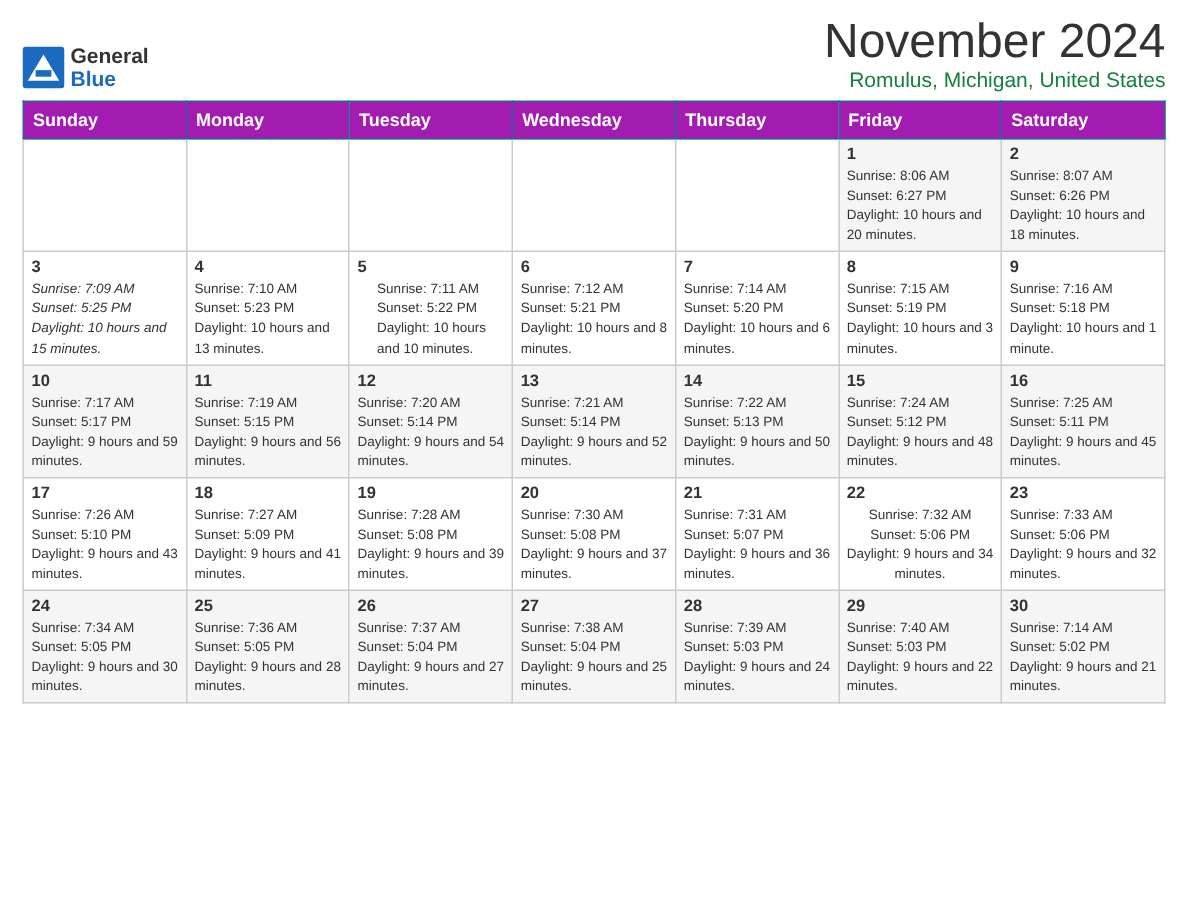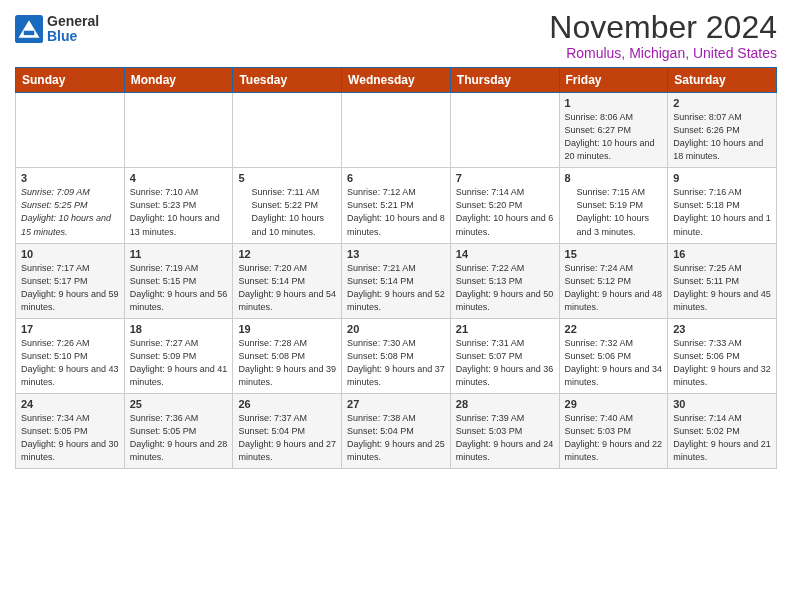--- a/index.html
+++ b/index.html
@@ -16,21 +16,21 @@
     .header {
       display: flex;
       align-items: flex-start;
       justify-content: space-between;
       margin-bottom: 6px;
     }
     .logo {
       display: flex;
       align-items: center;
       gap: 4px;
-      margin-top: 4px;
+      margin-top: 20px;
     }
     .logo-text {
       display: flex;
       flex-direction: column;
       line-height: 1.1;
     }
     .logo-general {
       font-size: 14px;
       font-weight: bold;
       color: #333;
@@ -49,29 +49,29 @@
     }
     .month-title {
       font-size: 32px;
       font-weight: normal;
       color: #333;
       line-height: 1.1;
       margin-left: 36px;
     }
     .location {
       font-size: 14px;
-      color: #a21caf;
+      color: #15803d;
     }
     .calendar-table {
       width: 100%;
       border-collapse: collapse;
       border: 1px solid #ccc;
     }
     .calendar-table th {
-      background-color: #c2410c;
+      background-color: #a21caf;
       color: #fff;
       font-size: 12px;
       font-weight: bold;
       padding: 5px 6px;
       text-align: left;
       border: 1px solid #2263a0;
     }
     .calendar-table td {
       vertical-align: top;
       border: 1px solid #ccc;
@@ -183,21 +183,21 @@
 Daylight: 10 hours and 8 minutes.</div>
           </td>
           <td>
             <span class="day-num">7</span>
             <div class="cell-content" style="white-space: pre-line;">Sunrise: 7:14 AM
 Sunset: 5:20 PM
 Daylight: 10 hours and 6 minutes.</div>
           </td>
           <td>
             <span class="day-num">8</span>
-            <div class="cell-content" style="white-space: pre-line; margin-left: 12px;">Sunrise: 7:15 AM
+            <div class="cell-content" style="white-space: pre-line;">Sunrise: 7:15 AM
 Sunset: 5:19 PM
 Daylight: 10 hours and 3 minutes.</div>
           </td>
           <td>
             <span class="day-num">9</span>
             <div class="cell-content" style="white-space: pre-line;">Sunrise: 7:16 AM
 Sunset: 5:18 PM
 Daylight: 10 hours and 1 minute.</div>
           </td>
         </tr>
@@ -271,21 +271,21 @@
 Daylight: 9 hours and 37 minutes.</div>
           </td>
           <td>
             <span class="day-num">21</span>
             <div class="cell-content" style="white-space: pre-line;">Sunrise: 7:31 AM
 Sunset: 5:07 PM
 Daylight: 9 hours and 36 minutes.</div>
           </td>
           <td>
             <span class="day-num">22</span>
-            <div class="cell-content" style="white-space: pre-line;">Sunrise: 7:32 AM
+            <div class="cell-content" style="white-space: pre-line; text-align: center;">Sunrise: 7:32 AM
 Sunset: 5:06 PM
 Daylight: 9 hours and 34 minutes.</div>
           </td>
           <td>
             <span class="day-num">23</span>
             <div class="cell-content" style="white-space: pre-line;">Sunrise: 7:33 AM
 Sunset: 5:06 PM
 Daylight: 9 hours and 32 minutes.</div>
           </td>
         </tr>

